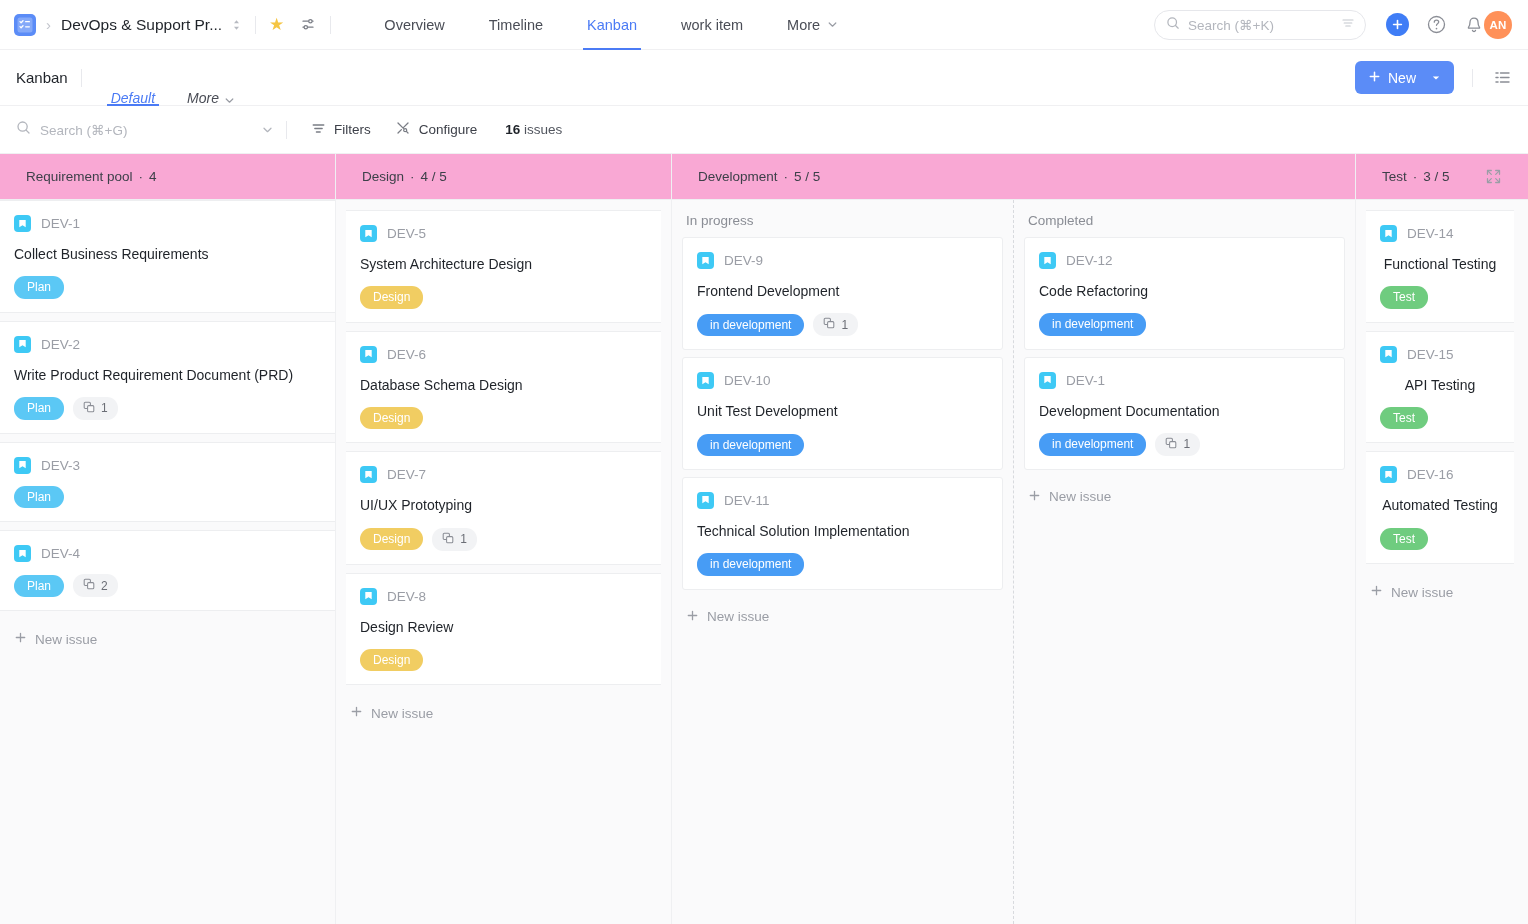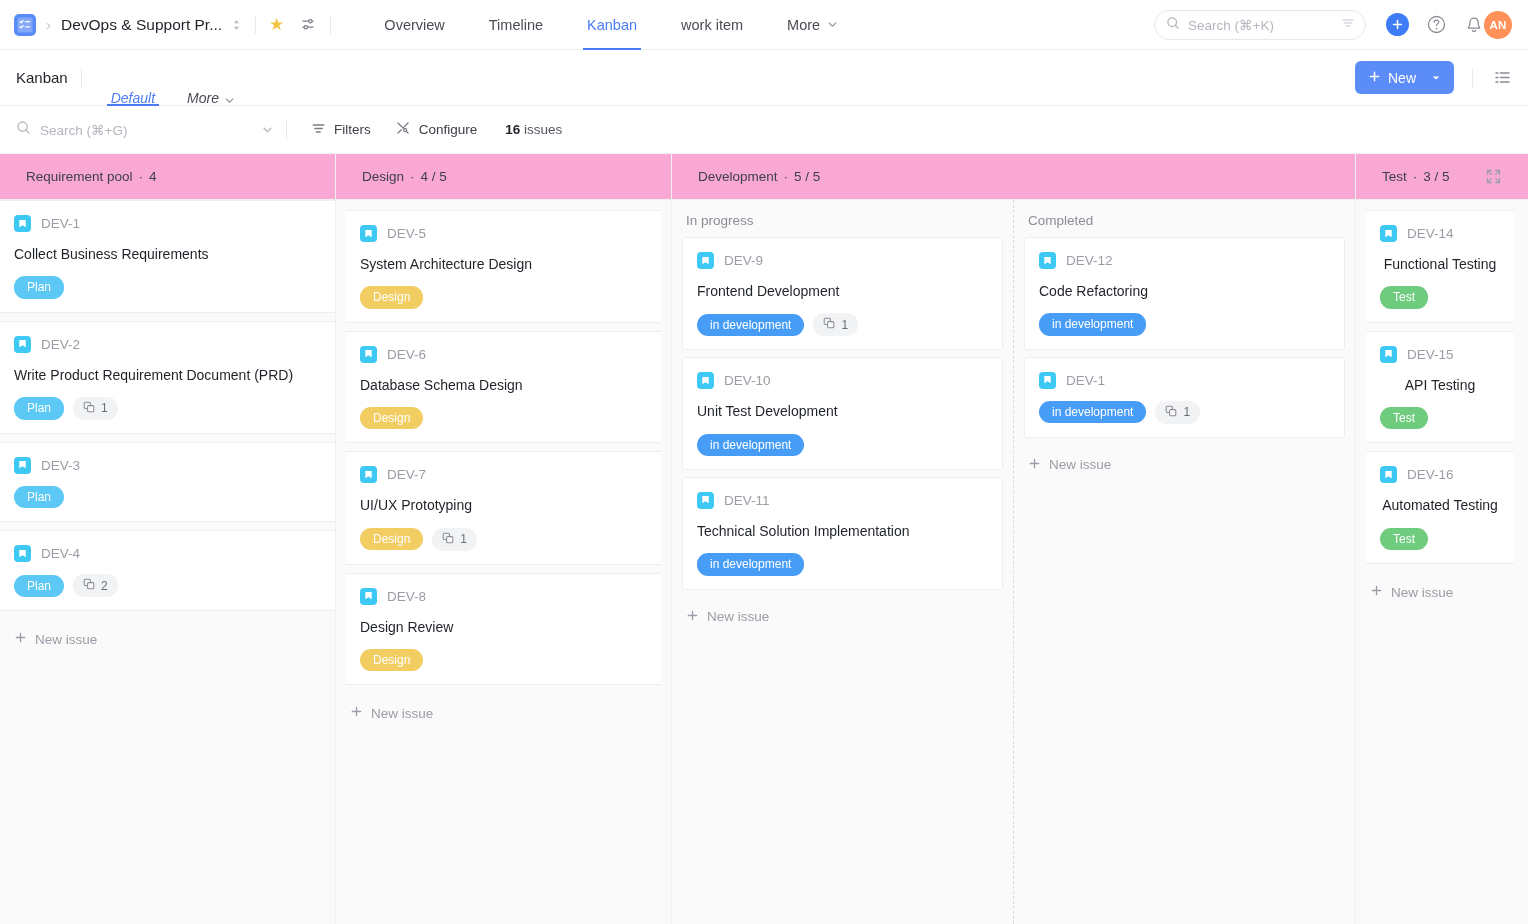--- a/index.html
+++ b/index.html
@@ -627,20 +627,21 @@
 
             <div class="card">
               <div class="card-top">
                 <span class="bm">
                   <svg width="9" height="10" viewBox="0 0 9 10" fill="none">
                       <path d="M1.3 1.1h6.4v7.2L4.5 6.2 1.3 8.3z" fill="#fff"></path>
                     </svg>
                 </span>
                 <span class="key">DEV-1</span>
               </div>
+              <div class="card-title">Development Documentation</div>
               <div class="card-foot">
                 <span class="tag" style="background:#479cf5">in development</span>
                 <span class="subcount">
                   <span>
                     <svg width="12" height="12" viewBox="0 0 12 12" fill="none">
                       <rect x="1.2" y="1.2" width="6.2" height="6.2" rx="1.1" stroke="#8a8d95" stroke-width="1.05"></rect>
                       <rect x="4.6" y="4.6" width="6.2" height="6.2" rx="1.1" fill="#fafafb" stroke="#8a8d95" stroke-width="1.05"></rect>
                     </svg>
                   </span>
                   <span>1</span>

